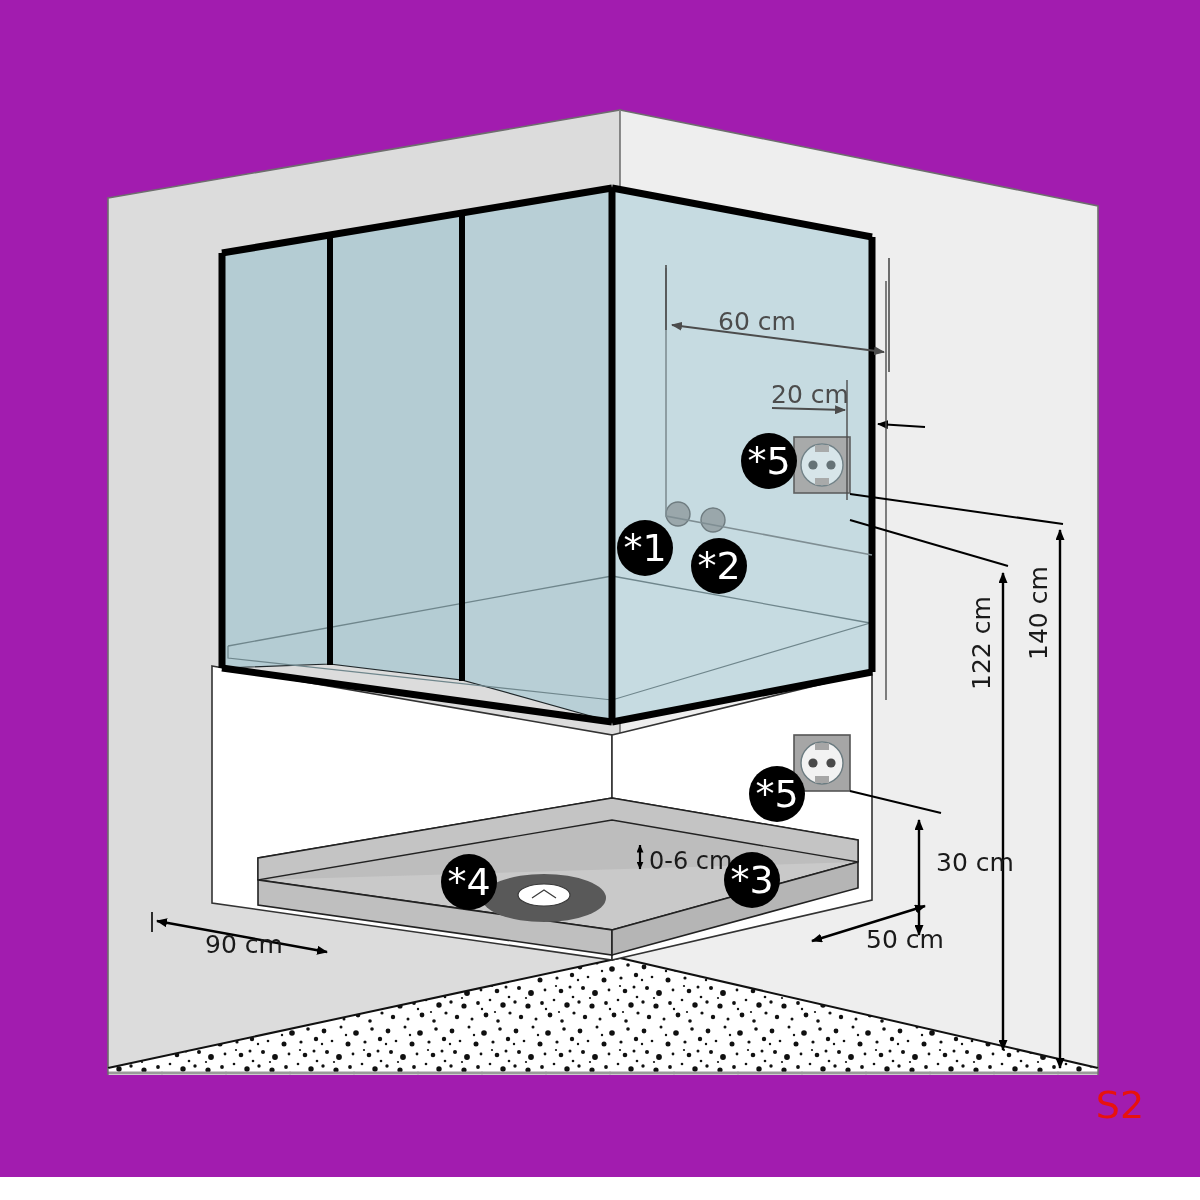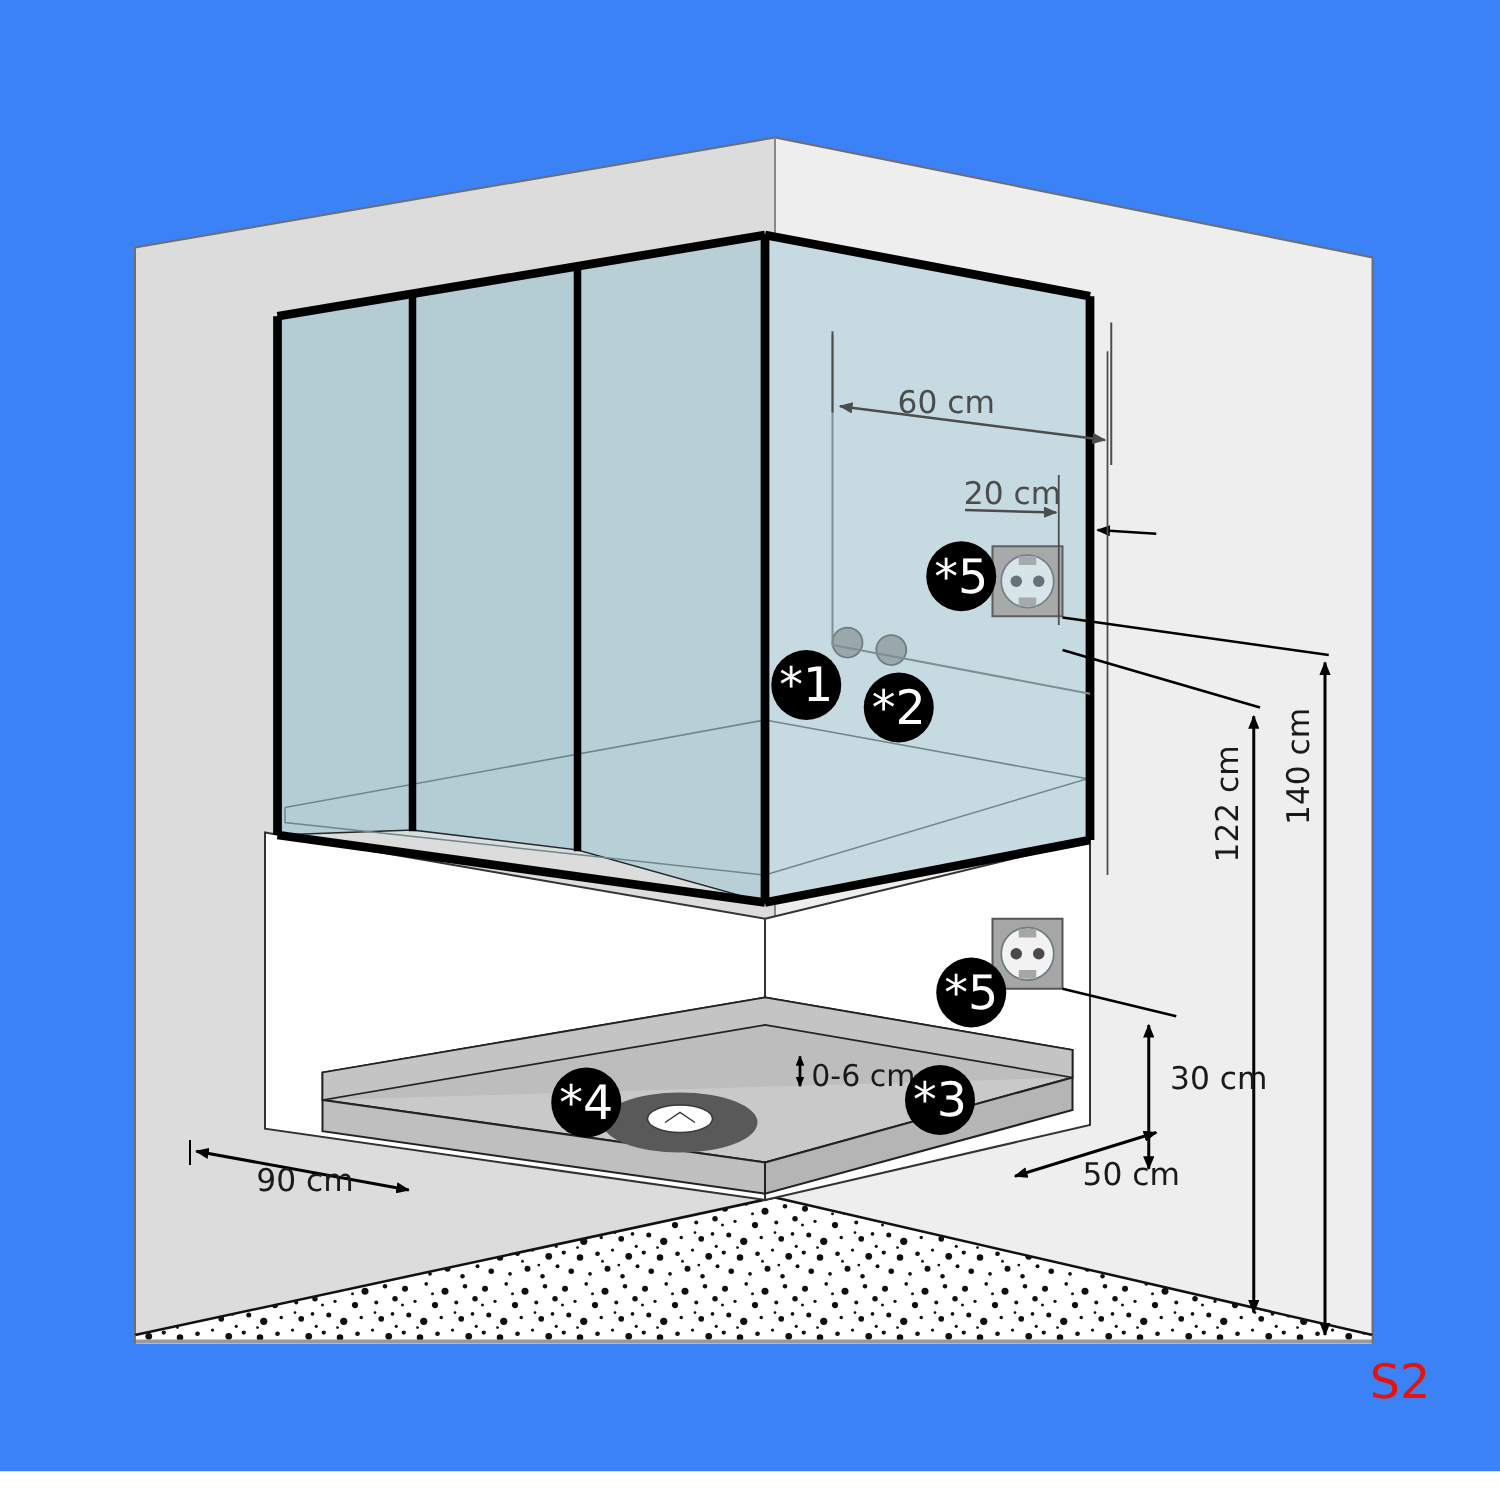--- a/index.html
+++ b/index.html
@@ -11,21 +11,21 @@
   body {
     width: 1200px;
     height: 1200px;
     overflow: hidden;
     font-family: "DejaVu Sans", "Liberation Sans", sans-serif;
   }
   #diagram-root {
     position: relative;
     width: 1200px;
     height: 1177px;
-    background: #3b82f6;
+    background: #a21caf;
   }
   svg#scene {
     display: block;
     width: 1200px;
     height: 1200px;
   }
   text {
     font-family: "DejaVu Sans", "Liberation Sans", sans-serif;
   }
   .dim-label {

